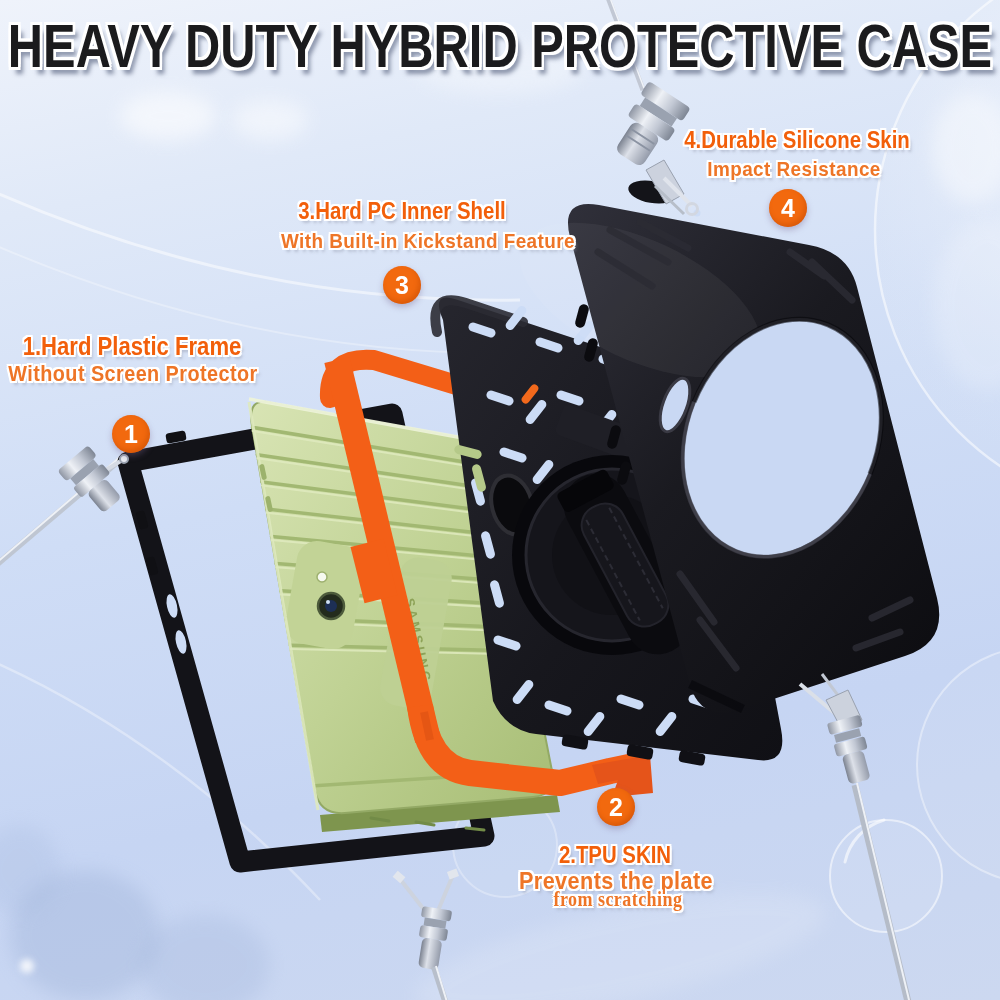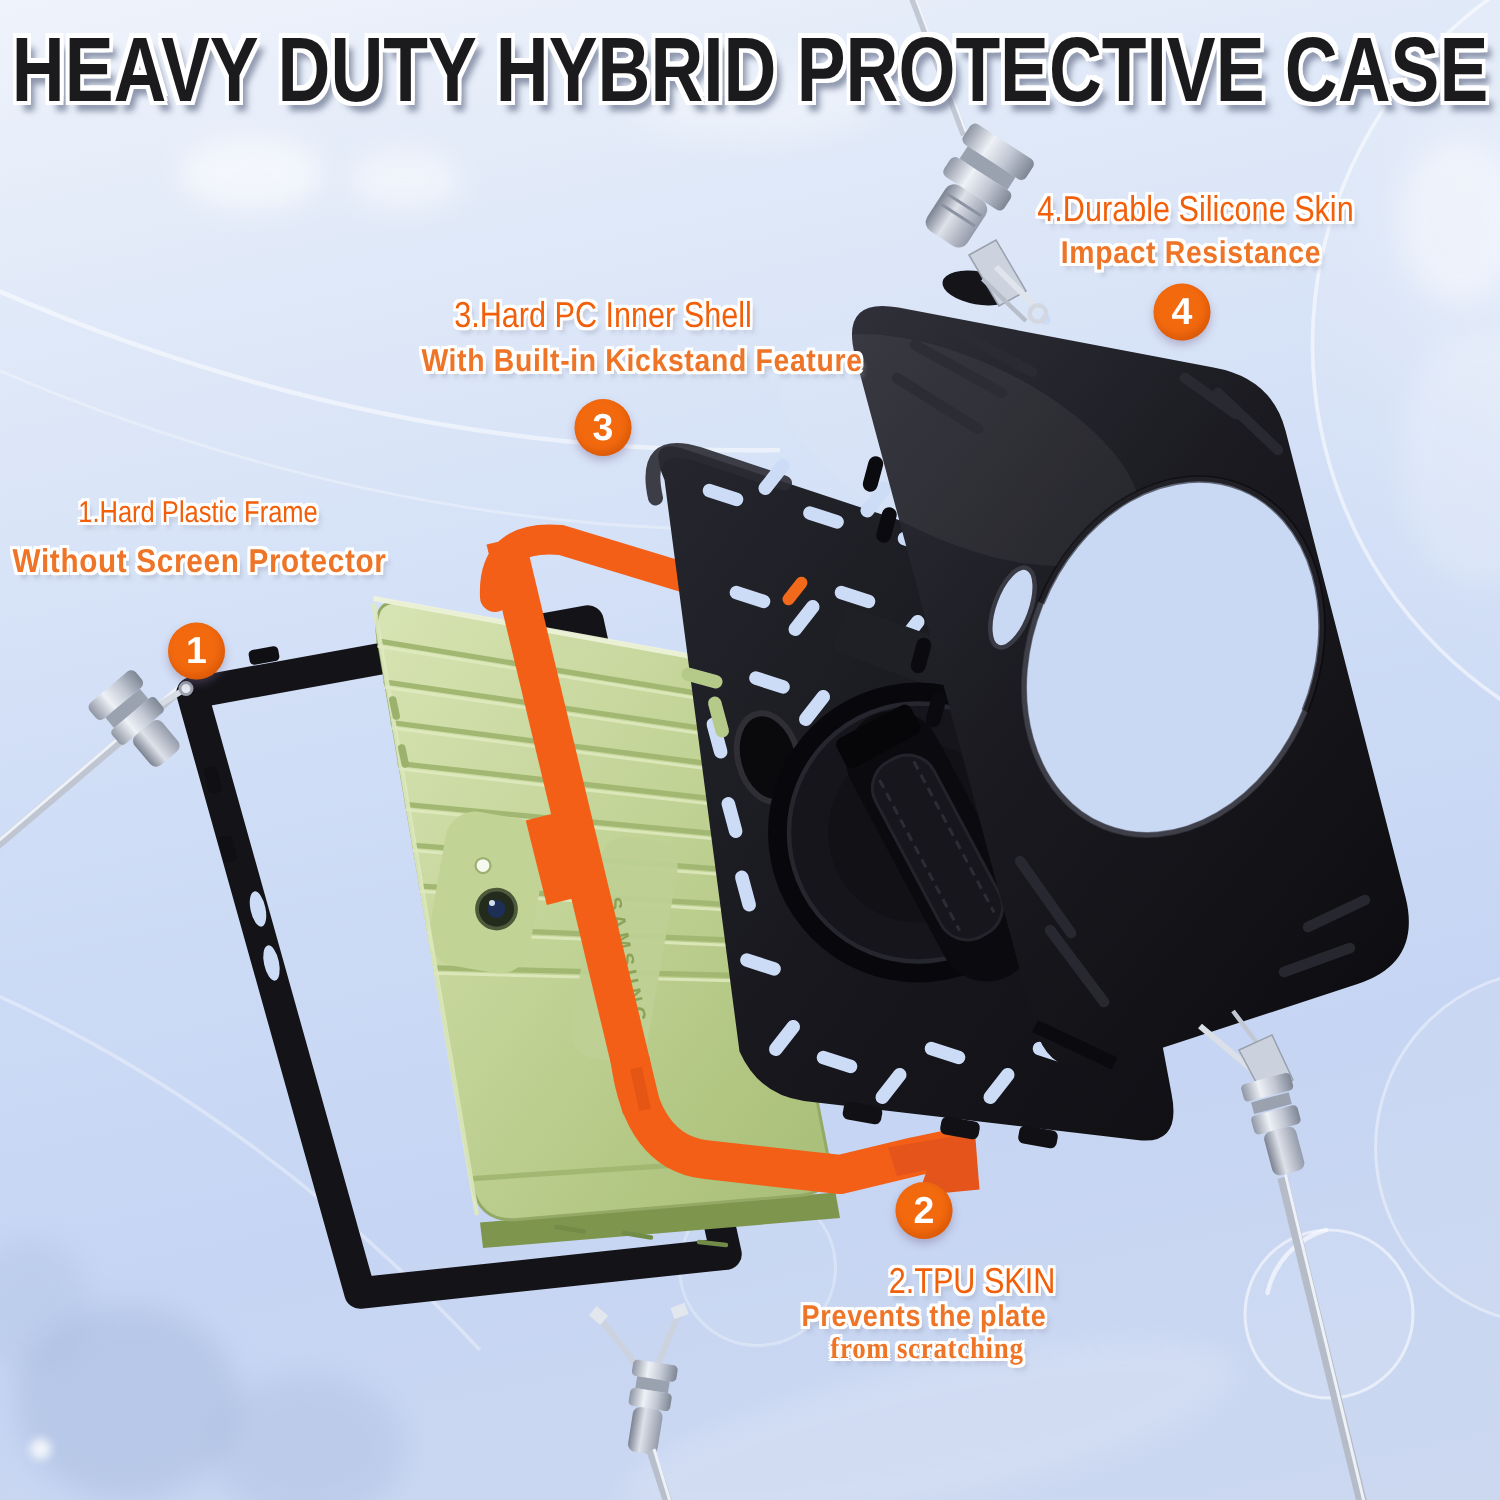--- a/index.html
+++ b/index.html
@@ -18,21 +18,21 @@
       -3px 3px 0 #fff,0 3px 0 #fff,3px 3px 0 #fff,6px 7px 5px rgba(115,125,150,.8);
   }
   .title .squeeze,.subtitle .squeeze{display:inline-block;transform:scaleX(.8);transform-origin:center;}
   .subtitle{
     left:50%;top:66px;font-size:29px;font-weight:bold;color:#1e1e22;
     text-shadow:-2px -2px 0 #fff,0 -2px 0 #fff,2px -2px 0 #fff,-2px 0 0 #fff,2px 0 0 #fff,
       -2px 2px 0 #fff,0 2px 0 #fff,2px 2px 0 #fff,4px 5px 4px rgba(120,130,155,.75);
   }
   .subtitle .squeeze{transform:scaleX(.9);}
   .co-head{
-    font-weight:normal;color:#f25f0a;font-size:24px;
+    font-weight:bold;color:#f25f0a;font-size:24px;
     text-shadow:-2px -2px 0 #fff,0 -2px 0 #fff,2px -2px 0 #fff,-2px 0 0 #fff,2px 0 0 #fff,
       -2px 2px 0 #fff,0 2px 0 #fff,2px 2px 0 #fff,3px 4px 3px rgba(150,155,175,.55);
   }
   .co-sub{
     font-weight:bold;color:#ee7527;font-size:21px;letter-spacing:.5px;
     text-shadow:-2px -2px 0 #fff,0 -2px 0 #fff,2px -2px 0 #fff,-2px 0 0 #fff,2px 0 0 #fff,
       -2px 2px 0 #fff,0 2px 0 #fff,2px 2px 0 #fff,3px 4px 3px rgba(150,155,175,.5);
   }
   .badge{
     position:absolute;width:38px;height:38px;border-radius:50%;background:#f2690e;
@@ -301,25 +301,25 @@
   <div class="badge" style="left:769px;top:189px;"><span>4</span></div>
 </div>
 
 <div>
   <div class="abs center co-head" style="left:402px;top:197px;"><span class="sz85">3.Hard PC Inner Shell</span></div>
   <div class="abs center co-sub" style="left:428px;top:229px;"><span class="sz90">With Built-in Kickstand Feature</span></div>
   <div class="badge" style="left:383px;top:266px;"><span>3</span></div>
 </div>
 
 <div>
-  <div class="abs center co-head" style="left:132px;top:331px;font-size:20px;"><span class="sz85">1.Hard Plastic Frame</span></div>
+  <div class="abs center co-head" style="left:132px;top:331px;font-size:26px;"><span class="sz85">1.Hard Plastic Frame</span></div>
   <div class="abs center co-sub" style="left:133px;top:361px;font-size:22px;"><span class="sz90">Without Screen Protector</span></div>
   <div class="badge" style="left:112px;top:415px;"><span>1</span></div>
 </div>
 
 <div>
   <div class="badge" style="left:597px;top:788px;"><span>2</span></div>
-  <div class="abs center co-head" style="left:648px;top:841px;"><span class="sz85">2.TPU SKIN</span></div>
-  <div class="abs center co-sub" style="left:616px;top:867px;font-size:20px;"><span class="sz90">Prevents the plate</span></div>
+  <div class="abs center co-head" style="left:615px;top:841px;"><span class="sz85">2.TPU SKIN</span></div>
+  <div class="abs center co-sub" style="left:616px;top:867px;font-size:24px;"><span class="sz90">Prevents the plate</span></div>
   <div class="abs center co-sub" style="left:618px;top:888px;font-size:20px;font-family:Liberation Serif, serif;"><span class="sz90">from scratching</span></div>
 </div>
 
 </div>
 
 </body></html>

